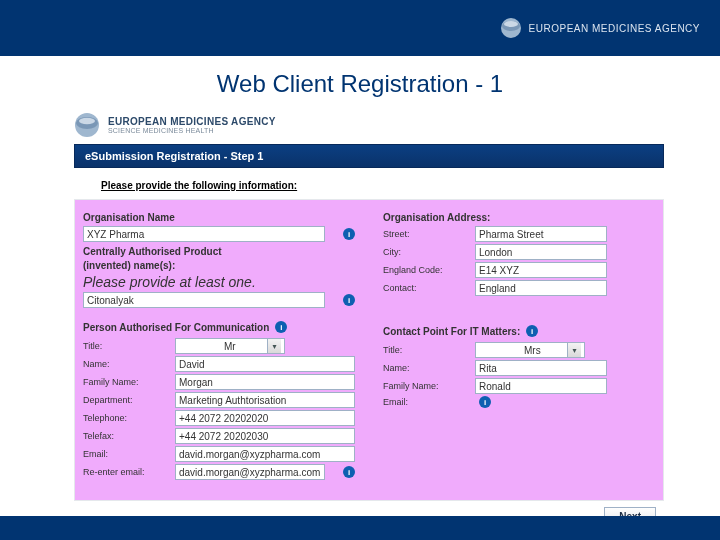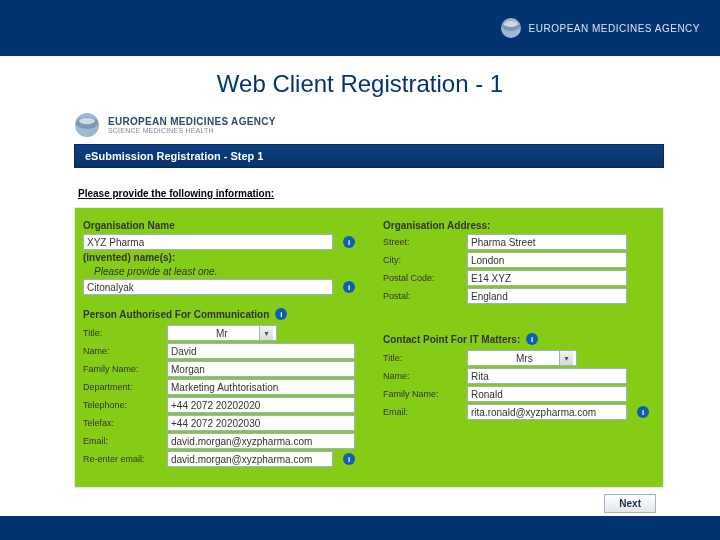--- a/index.html
+++ b/index.html
@@ -7,38 +7,38 @@
   .topbar { background: #013471; height: 56px; display: flex; align-items: center; justify-content: flex-end; padding: 0 20px; }
   .topbar .logo { display: flex; align-items: center; gap: 6px; color: #dbe4ef; font-size: 10px; letter-spacing: .5px; }
   .topbar .logo svg { display: block; }
   .slide-title { color: #013471; font-size: 24px; font-weight: 400; padding: 14px 20px 10px; text-align: center; }
   .app-area { margin: 0 56px 0 74px; background: #fff; }
   .app-logo-row { display: flex; align-items: center; gap: 8px; padding: 4px 0 6px; }
   .app-logo-row .txt { font-size: 10px; color: #345; line-height: 1; }
   .app-logo-row .txt .t1 { font-weight: 700; letter-spacing: .3px; color: #2d4a6a; }
   .app-logo-row .txt .t2 { font-size: 7px; color: #7a8a9a; letter-spacing: .2px; }
   .step-bar { background: linear-gradient(#0b3f82,#0a326a); color: #fff; font-weight: 700; font-size: 11px; padding: 5px 10px; border: 1px solid #07295a; }
-  .subhead { font-size: 10px; font-weight: 700; text-decoration: underline; padding: 20px 4px 8px; }
-  .form { display: flex; gap: 28px; font-size: 10px; background: #84cc16; border: 1px solid #e5e8ec; padding: 8px 8px 10px; }
+  .subhead { font-size: 10px; font-weight: 700; text-decoration: underline; padding: 12px 4px 8px; margin-left: 23px; }
+  .form { display: flex; gap: 28px; font-size: 10px; background: #f0abfc; border: 1px solid #e5e8ec; padding: 8px 8px 10px; }
   .col { flex: 1; min-width: 0; }
   .section-head { font-weight: 700; color: #333; margin: 4px 0 2px; line-height: 1.2; }
-  .section-sub { font-size: 10px; font-style: italic; color: #333; margin-bottom: 2px; margin-left: 11px; }
-  .row { display: flex; align-items: center; gap: 6px; margin: 2px 0; }
+  .section-sub { font-size: 14px; font-style: italic; color: #333; margin-bottom: 2px; }
+  .row { display: flex; align-items: center; gap: 14px; margin: 2px 0; }
   .row label { width: 78px; font-size: 9px; color: #333; }
   input.fld, .sel { height: 16px; border: 1px solid #9fb1c6; background: #fff; font-size: 10px; padding: 0 3px; color: #333; }
   input.fld { flex: 1; min-width: 0; }
   .sel { display: flex; align-items: center; justify-content: space-between; width: 110px; padding-left: 48px; }
   .sel .caret { width: 14px; height: 14px; background: linear-gradient(#f3f3f3,#d9d9d9); border-left: 1px solid #9fb1c6; display: flex; align-items: center; justify-content: center; font-size: 8px; color: #455; }
   .orghead-row { display: flex; align-items: center; gap: 6px; }
   .orghead-row .section-head { flex: none; }
   .info { width: 13px; height: 13px; border-radius: 50%; background: #0e5fb1; color: #fff; font-size: 9px; font-weight: 700; display: flex; align-items: center; justify-content: center; cursor: default; }
   .info.sm { width: 12px; height: 12px; font-size: 8px; }
   .inline-info { margin-left: 4px; }
   .block { margin-bottom: 10px; }
-  .narrow input.fld { width: 160px; flex: none; }
+  .narrow input.fld { width: 132px; flex: none; }
   .next-row { display: flex; justify-content: flex-end; padding: 6px 8px 0 0; }
   .btn-next { background: linear-gradient(#fefefe,#e2e6ea); border: 1px solid #9fb1c6; font-size: 10px; font-weight: 700; padding: 3px 14px; color: #1c2d45; cursor: pointer; }
   .bottombar { position: absolute; left: 0; right: 0; bottom: 0; height: 24px; background: #013471; }
 </style>
 </head>
 <body>
 
 <div class="topbar">
   <div class="logo">
     <svg width="24" height="24" viewBox="0 0 24 24">
@@ -70,20 +70,21 @@
 
   <div class="form">
 
     <div class="col">
       <div class="block">
         <div class="section-head">Organisation Name</div>
         <div class="row">
           <input class="fld" value="XYZ Pharma" style="">
           <span class="info sm inline-info">i</span>
         </div>
+        <div class="section-head">Centrally Authorised Product</div>
         <div class="section-head" style="margin-top:0">(invented) name(s):</div>
         <div class="section-sub">Please provide at least one.</div>
         <div class="row">
           <input class="fld" value="Citonalyak" style="">
           <span class="info sm inline-info">i</span>
         </div>
       </div>
 
       <div class="block">
         <div class="orghead-row">
@@ -136,25 +137,25 @@
         <div class="section-head">Organisation Address:</div>
         <div class="row">
             <label>Street:</label>
             <input class="fld" value="Pharma Street" style="">
           </div>
         <div class="row">
             <label>City:</label>
             <input class="fld" value="London" style="">
           </div>
         <div class="row">
-            <label>Postal Code:</label>
+            <label>England Code:</label>
             <input class="fld" value="E14 XYZ" style="">
           </div>
         <div class="row">
-            <label>Postal:</label>
+            <label>Contact:</label>
             <input class="fld" value="England" style="">
           </div>
       </div>
 
       <div class="block" style="margin-top:26px">
         <div class="orghead-row">
           <div class="section-head">Contact Point For IT Matters:</div>
           <span class="info sm">i</span>
         </div>
         <div class="row">
@@ -167,21 +168,20 @@
         <div class="row">
             <label>Name:</label>
             <input class="fld" value="Rita" style="">
           </div>
         <div class="row">
             <label>Family Name:</label>
             <input class="fld" value="Ronald" style="">
           </div>
         <div class="row">
             <label>Email:</label>
-            <input class="fld" value="rita.ronald@xyzpharma.com" style="">
             <span class="info sm inline-info">i</span>
           </div>
       </div>
     </div>
   </div>
 
   <div class="next-row">
     <button class="btn-next">Next</button>
   </div>
 </div>

